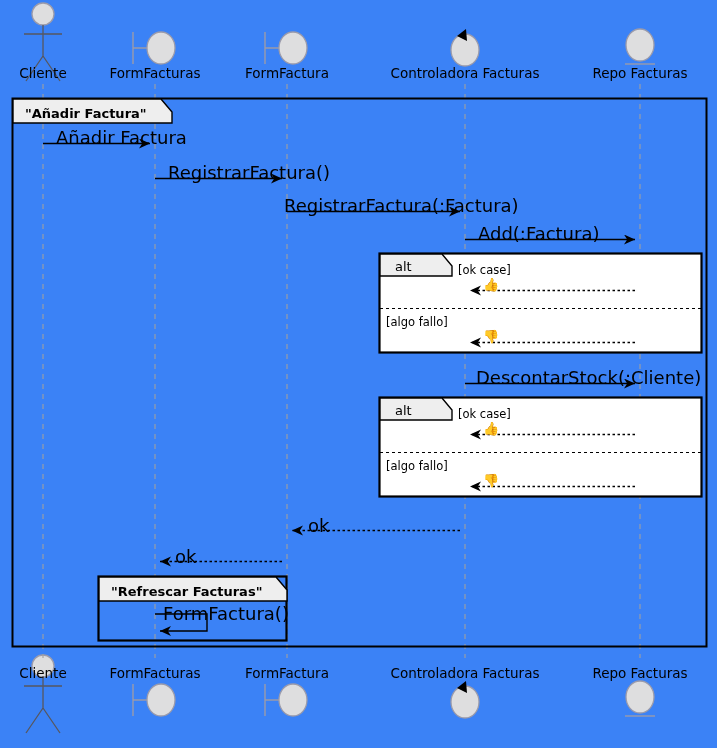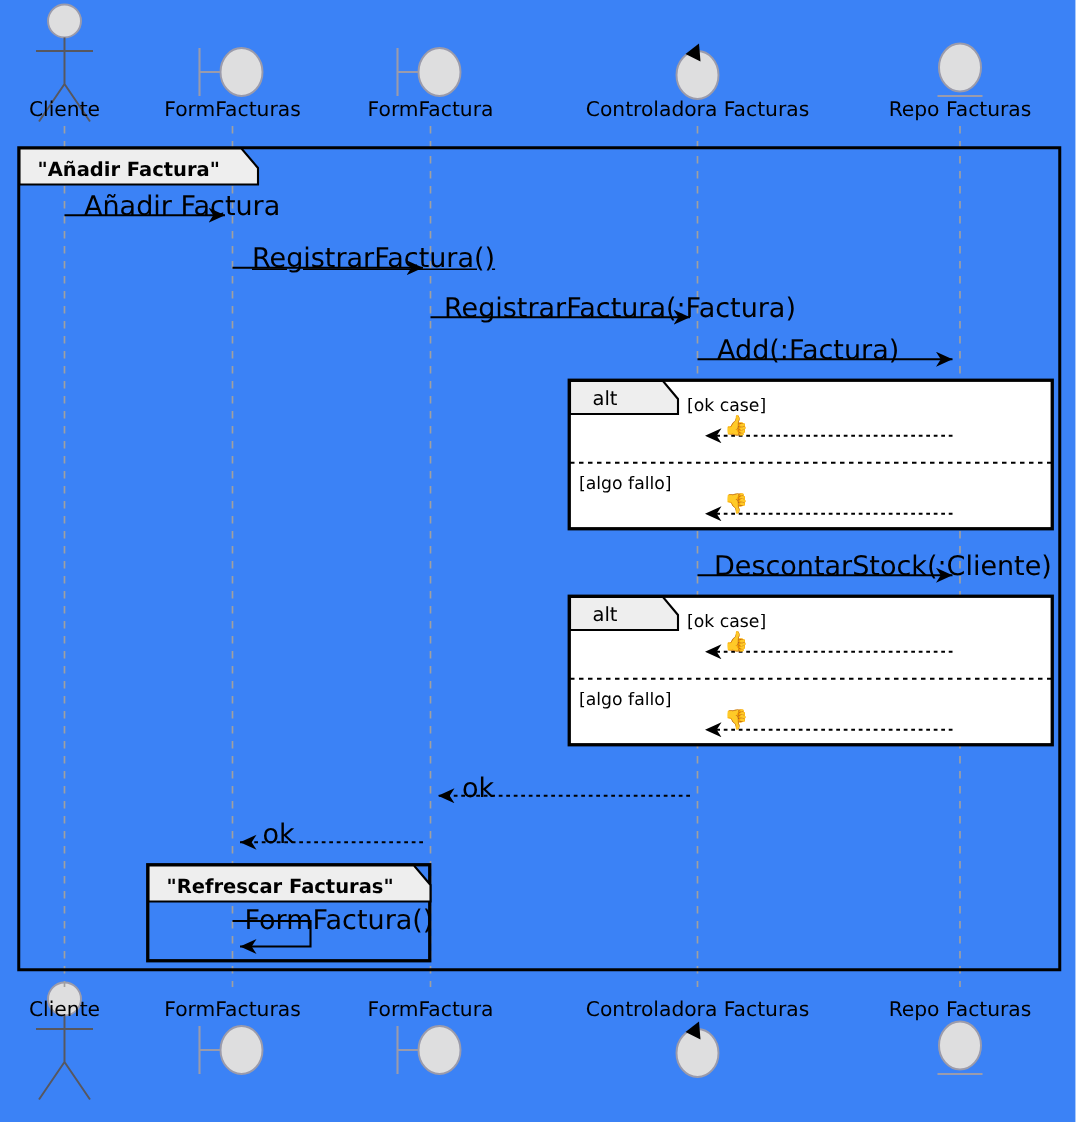--- a/index.html
+++ b/index.html
@@ -128,22 +128,22 @@
       <div class="lbl participant-name" style="left: 520px; top: 667px; width: 240px;">Repo Facturas</div>
       <div class="lbl frame-title" style="left: 25px; top: 107px;">"Añadir Factura"</div>
       <div class="lbl frame-title" style="left: 111px; top: 585px;">"Refrescar Facturas"</div>
       <div class="lbl alt-kw" style="left: 395px; top: 260px;">alt</div>
       <div class="lbl guard" style="left: 458px; top: 265px;">[ok case]</div>
       <div class="lbl guard" style="left: 386px; top: 317px;">[algo fallo]</div>
       <div class="lbl alt-kw" style="left: 395px; top: 404px;">alt</div>
       <div class="lbl guard" style="left: 458px; top: 409px;">[ok case]</div>
       <div class="lbl guard" style="left: 386px; top: 461px;">[algo fallo]</div>
       <div class="lbl msg-label" style="left: 56px; top: 129px;">Añadir Factura</div>
-      <div class="lbl msg-label" style="left: 168px; top: 164px; text-decoration: underline;">RegistrarFactura()</div>
-      <div class="lbl msg-label" style="left: 296px; top: 197px; text-align: center;">RegistrarFactura(:Factura)</div>
+      <div class="lbl msg-label" style="left: 168px; top: 164px;">RegistrarFactura()</div>
+      <div class="lbl msg-label" style="left: 284px; top: 197px; text-align: center;">RegistrarFactura(:Factura)</div>
       <div class="lbl msg-label" style="left: 478px; top: 225px;">Add(:Factura)</div>
       <div class="lbl msg-label emoji" style="left: 483px; top: 278px;">👍</div>
       <div class="lbl msg-label emoji" style="left: 483px; top: 330px;">👎</div>
       <div class="lbl msg-label" style="left: 476px; top: 369px;">DescontarStock(:Cliente)</div>
       <div class="lbl msg-label emoji" style="left: 483px; top: 422px;">👍</div>
       <div class="lbl msg-label emoji" style="left: 483px; top: 474px;">👎</div>
       <div class="lbl msg-label" style="left: 308px; top: 517px;">ok</div>
       <div class="lbl msg-label" style="left: 175px; top: 548px;">ok</div>
       <div class="lbl msg-label" style="left: 163px; top: 605px;">FormFactura()</div>
     </div>

